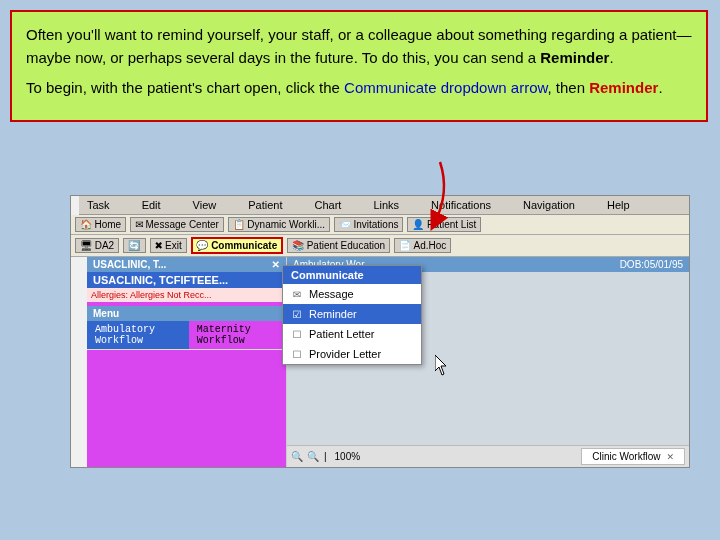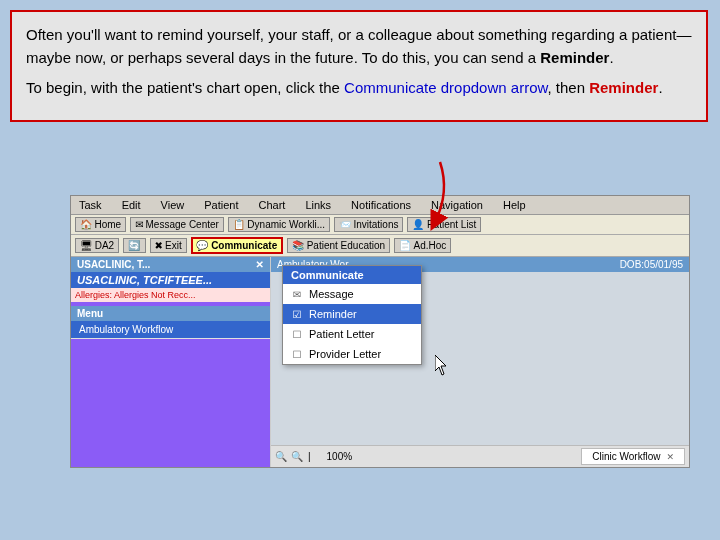--- a/index.html
+++ b/index.html
@@ -11,21 +11,21 @@
       overflow: hidden;
       position: relative;
     }
 
     
     .info-box {
       position: absolute;
       top: 10px;
       left: 10px;
       width: 698px;
-      background: #e5e5e5;
+      background: #bef264;
       border: 2px solid #cc0000;
       padding: 12px 14px;
       font-size: 15px;
       line-height: 1.5;
       color: #000;
     }
     .info-box p {
       margin-bottom: 8px;
     }
     .info-box .communicate-link {
@@ -49,23 +49,24 @@
       border: 1px solid #888;
       font-size: 11px;
       color: #000;
     }
 
     
     .menu-bar {
       display: flex;
       background: #d4d0c8;
       padding: 2px 4px;
-      gap: 12px;
+      gap: 24px;
       border-bottom: 1px solid #999;
       font-size: 11px;
+      margin-left: 8px;
     }
     .menu-item {
       padding: 1px 4px;
       cursor: pointer;
       color: #000;
     }
 
     
     .toolbar {
       display: flex;
@@ -97,60 +98,61 @@
 
     
     .content-area {
       display: flex;
       height: 210px;
     }
 
     
     .sidebar {
       width: 200px;
-      background: #8b5cf6;
+      background: #d946ef;
       border-right: 1px solid #ccc;
       display: flex;
       flex-direction: column;
+      margin-left: 16px;
     }
     .patient-tab {
       display: flex;
       align-items: center;
       background: #6699cc;
       color: #fff;
       padding: 2px 6px;
       font-size: 10px;
       font-weight: bold;
       justify-content: space-between;
     }
     .patient-name {
       font-weight: bold;
       font-size: 11px;
       padding: 2px 6px;
       background: #3366cc;
       color: #fff;
-      font-style: italic;
     }
     .allergy-info {
       font-size: 9px;
       padding: 2px 4px;
       color: #cc0000;
       background: #ffe0e0;
     }
     .sidebar-menu-label {
       background: #6699cc;
       color: #fff;
       font-weight: bold;
       font-size: 10px;
       padding: 2px 6px;
       margin-top: 4px;
     }
     .sidebar-menu-items {
       display: flex;
-      flex-direction: column;
+      flex-direction: row;
+      font-family: Liberation Mono, monospace;
     }
     .sidebar-menu-item {
       padding: 3px 8px;
       font-size: 10px;
       cursor: pointer;
       border-bottom: 1px solid #e0e0e0;
     }
     .sidebar-menu-item.selected {
       background: #3366cc;
       color: #fff;
@@ -178,21 +180,21 @@
       display: flex;
       align-items: center;
       background: #e0e0e0;
       padding: 2px 4px;
       border-top: 1px solid #bbb;
       gap: 4px;
       font-size: 10px;
     }
     .zoom-info {
       font-size: 10px;
-      margin-left: 12px;
+      margin-left: 4px;
     }
     .workflow-label {
       background: #fff;
       border: 1px solid #bbb;
       padding: 2px 10px;
       font-size: 10px;
       margin-left: auto;
       display: flex;
       align-items: flex-end;
       gap: 6px;
@@ -352,20 +354,21 @@
     <div class="sidebar">
       <div class="patient-tab">
         <span>USACLINIC, T...</span>
         <span>✕</span>
       </div>
       <div class="patient-name">USACLINIC, TCFIFTEEE...</div>
       <div class="allergy-info">Allergies: Allergies Not Recc...</div>
       <div class="sidebar-menu-label">Menu</div>
       <div class="sidebar-menu-items">
         <div class="sidebar-menu-item selected">Ambulatory Workflow</div>
+        <div class="sidebar-menu-item">Maternity Workflow</div>
       </div>
     </div>
 
     <div class="right-content">
       <div class="patient-header">
         <span>Ambulatory Wor...</span>
         <span>DOB:05/01/95</span>
       </div>
       <div style="flex:1; background:#d0d8e0;"></div>
 

